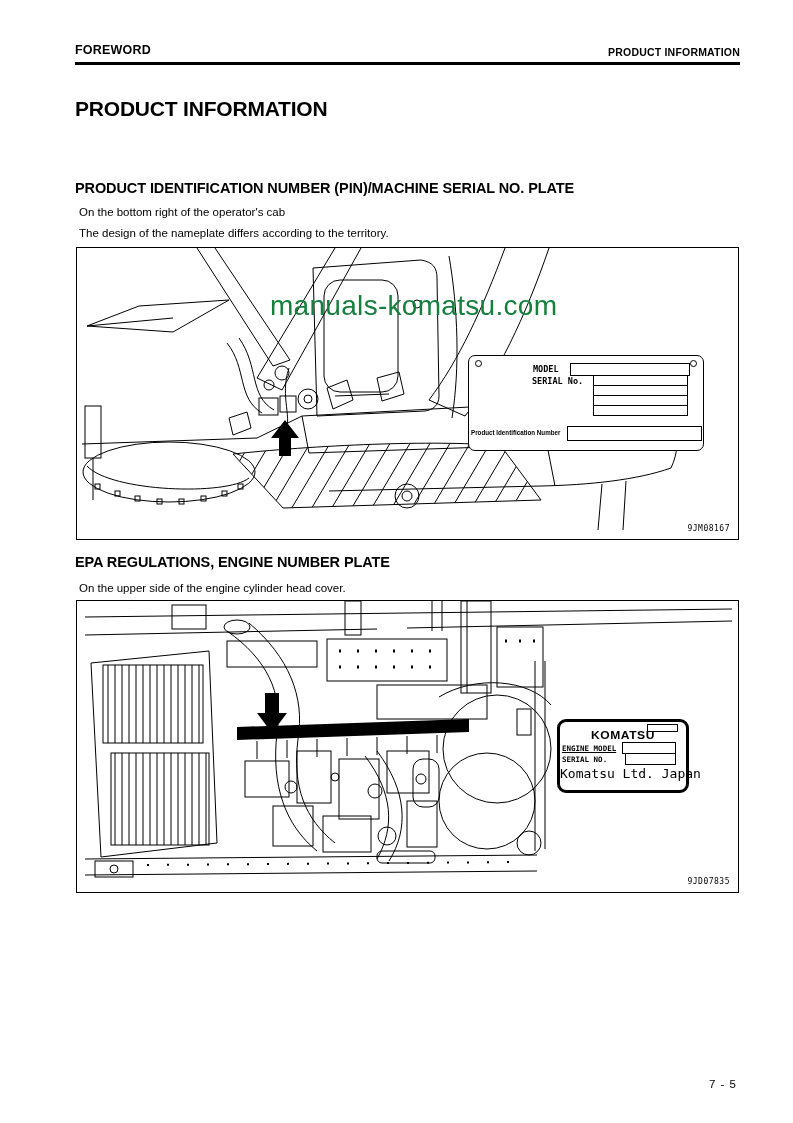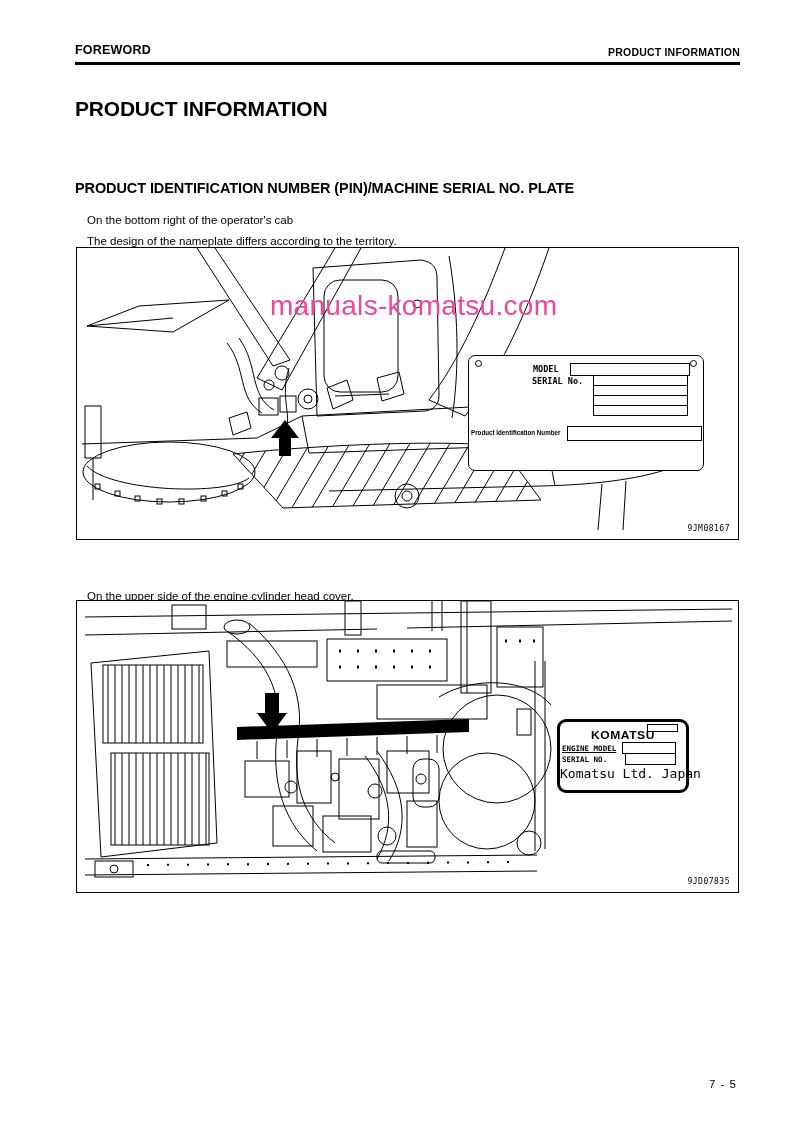--- a/index.html
+++ b/index.html
@@ -10,32 +10,32 @@
   .header-left{position:absolute;left:75px;top:43px;font-size:12.5px;font-weight:bold;letter-spacing:.2px;}
   .header-right{position:absolute;right:53px;top:46px;font-size:10.5px;font-weight:bold;letter-spacing:.2px;}
   .header-rule{position:absolute;left:75px;top:62px;width:665px;height:3px;background:#000;}
 
   
   .title{position:absolute;left:75px;top:97px;margin:0;font-size:21px;font-weight:bold;letter-spacing:-.2px;}
   .intro{position:absolute;left:75px;top:122px;width:666px;margin:0;font-size:11.5px;line-height:22px;text-align:justify;}
 
   .h2{position:absolute;left:75px;margin:0;font-size:14.5px;font-weight:bold;letter-spacing:-.1px;text-align:right;}
   .h2.s1{top:180px;} .h2.s2{top:554px;}
-  .bodyline{position:absolute;left:75px;margin:12px;font-size:11.5px;}
+  .bodyline{position:absolute;left:75px;margin:4px;font-size:11.5px;}
   .p1a{top:202px;} .p1b{top:223px;} .p2a{top:578px;}
 
   
   .figure{position:absolute;left:76px;width:663px;height:293px;border:1px solid #000;box-sizing:border-box;background:#fff;}
   .fig1{top:247px;} .fig2{top:600px;}
   .figure svg{position:absolute;left:0;top:0;}
   .fig-code{position:absolute;right:8px;bottom:6px;font-family:"DejaVu Sans Mono",monospace;font-size:8px;letter-spacing:.5px;}
-  .watermark{position:absolute;left:193px;top:42px;font-size:28px;color:#ec4899;letter-spacing:.3px;white-space:nowrap;}
-
-  
-  .pin-plate{position:absolute;left:391px;top:107px;width:236px;height:116px;border:1.5px solid #000;border-radius:7px;box-sizing:border-box;background:#fff;font-family:"DejaVu Sans Mono",monospace;}
+  .watermark{position:absolute;left:193px;top:42px;font-size:28px;color:#15803d;letter-spacing:.3px;white-space:nowrap;}
+
+  
+  .pin-plate{position:absolute;left:391px;top:107px;width:236px;height:96px;border:1.5px solid #000;border-radius:7px;box-sizing:border-box;background:#fff;font-family:"DejaVu Sans Mono",monospace;}
   .screw{position:absolute;width:5px;height:5px;border:1px solid #000;border-radius:50%;}
   .screw.tl{left:6px;top:4px;} .screw.tr{right:6px;top:4px;}
   .pp-model-label{position:absolute;left:64px;top:8px;font-size:8.5px;font-weight:bold;}
   .pp-model-box{position:absolute;left:101px;top:7px;width:118px;height:11px;border:1px solid #000;}
   .pp-serial-label{position:absolute;left:63px;top:20px;font-size:8.5px;font-weight:bold;}
   .pp-serial-stack{position:absolute;left:124px;top:19px;width:95px;}
   .pp-serial-row{width:100%;height:11px;border:1px solid #000;margin-top:-1px;box-sizing:border-box;}
   .pp-serial-row:first-child{margin-top:0;}
   .pp-pin-label{position:absolute;left:2px;top:72px;font-size:8px;font-weight:bold;white-space:nowrap;transform:scaleX(.78);transform-origin:0 50%;font-family:"Liberation Sans",sans-serif;}
   .pp-pin-box{position:absolute;left:98px;top:70px;width:133px;height:13px;border:1px solid #000;}
@@ -174,20 +174,21 @@
         <div class="pp-serial-row"></div>
         <div class="pp-serial-row"></div>
       </div>
       <span class="pp-pin-label">Product Identification Number</span>
       <div class="pp-pin-box"></div>
     </div>
 
     <span class="fig-code">9JM08167</span>
   </div>
 
+  <h2 class="h2 s2">EPA REGULATIONS, ENGINE NUMBER PLATE</h2>
   <p class="bodyline p2a">On the upper side of the engine cylinder head cover.</p>
 
   <div class="figure fig2">
     <svg width="661" height="291" viewBox="0 0 661 291">
       <defs>
         <pattern id="vh" width="7" height="8" patternUnits="userSpaceOnUse">
           <path d="M3,0 V8" stroke="#000" stroke-width="1"></path>
         </pattern>
       </defs>
       <g fill="none" stroke="#000" stroke-width="1">

